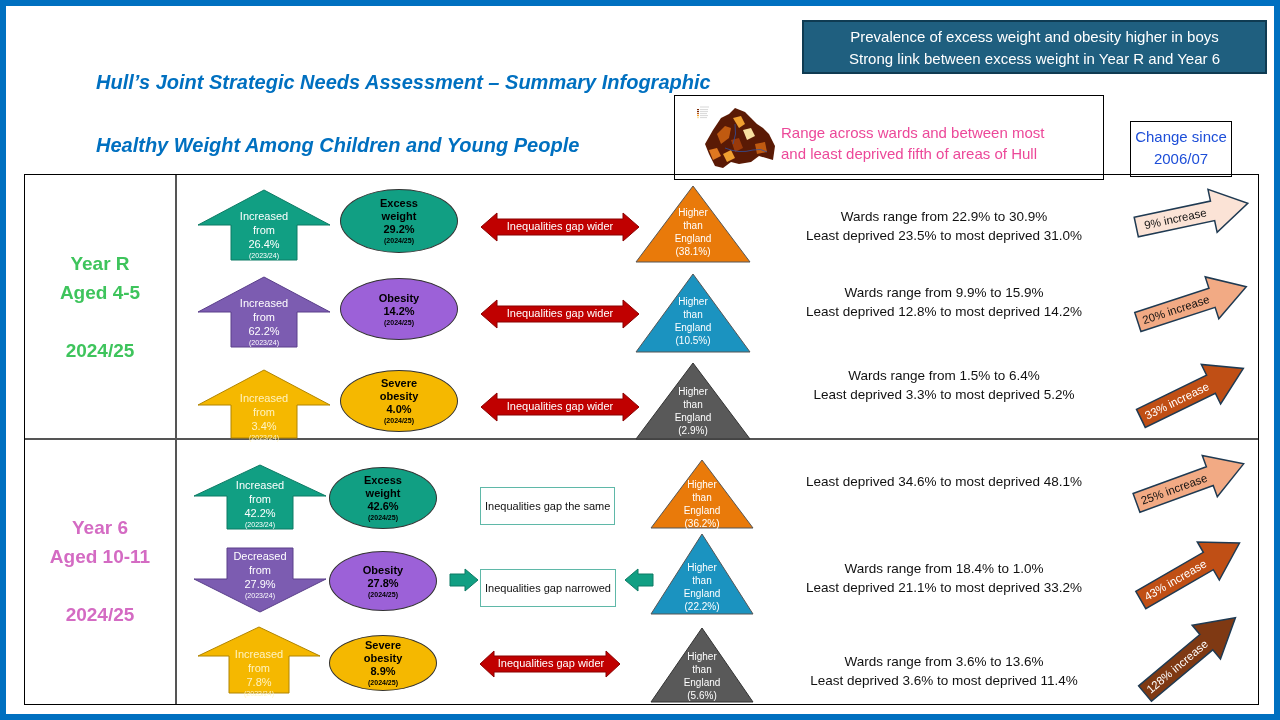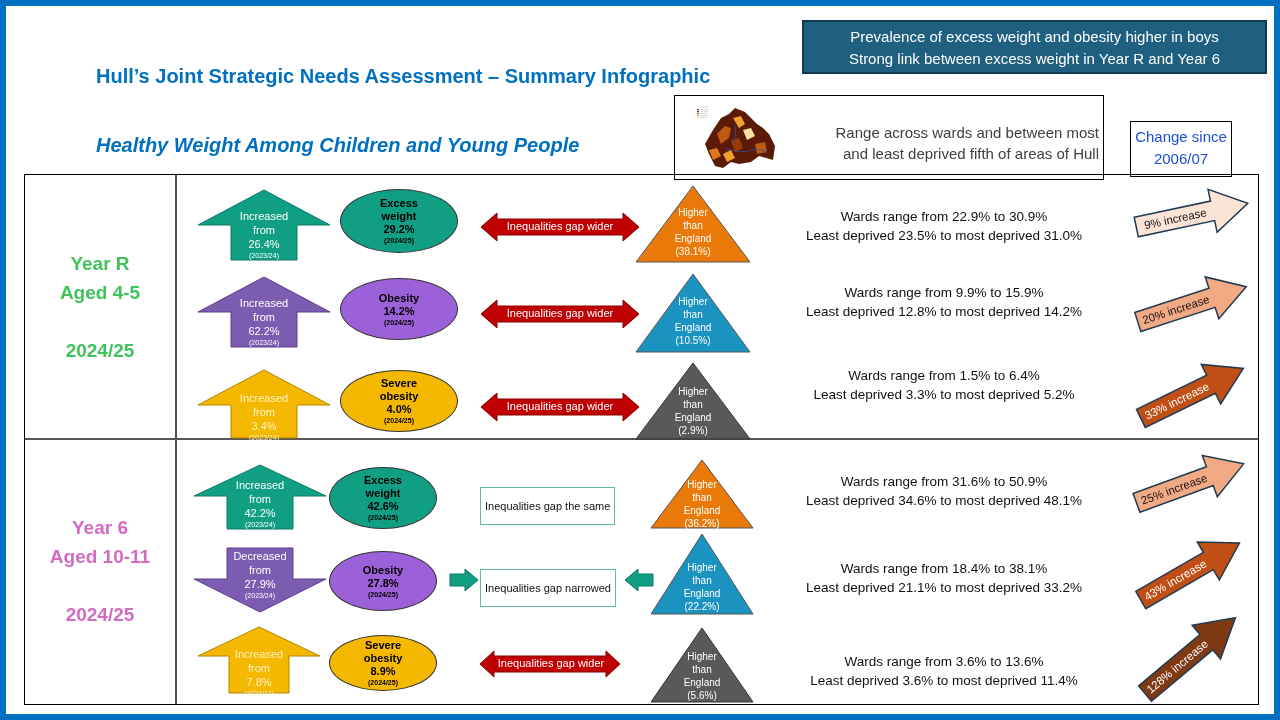--- a/index.html
+++ b/index.html
@@ -1,25 +1,25 @@
 <!DOCTYPE html>
 <html><head>
 <meta charset="utf-8">
 <style>
   * { box-sizing: border-box; margin: 0; padding: 0; }
   html, body { width: 1280px; height: 720px; overflow: hidden; }
   body { background: #0070c0; font-family: "Liberation Sans", sans-serif; position: relative; }
   .slide { position: absolute; left: 6px; top: 6px; width: 1268px; height: 708px; background: #ffffff; }
   .title1, .title2 { position: absolute; color: #0070c0; font-weight: bold; font-size: 20px; font-family: "Liberation Sans", sans-serif; }
-  .title1 { left: 90px; top: 59px; }
+  .title1 { left: 90px; top: 65px; font-style: italic; }
   .title2 { left: 90px; top: 128px; font-style: italic; }
   .note-box { position: absolute; left: 796px; top: 14px; width: 465px; height: 54px; background: #1f5f7f; border: 2px solid #0f3b52; color: #fff; font-size: 15px; line-height: 22px; text-align: center; padding-top: 4px; }
   .map-box { position: absolute; left: 668px; top: 89px; width: 430px; height: 85px; border: 1.5px solid #000; background: #fff; }
   .map-img { position: absolute; left: 20px; top: 8px; width: 82px; height: 66px; }
-  .map-text { position: absolute; left: 106px; top: 26px; width: 318px; font-size: 15px; line-height: 21px; text-align: right; color: #404040; }
+  .map-text { position: absolute; left: 106px; top: 26px; width: 318px; font-size: 15px; line-height: 21px; text-align: left; color: #ec4899; }
   .change-box { position: absolute; left: 1124px; top: 115px; width: 102px; height: 56px; border: 1.5px solid #000; background: #fff; font-size: 15px; line-height: 22px; text-align: center; padding-top: 4px; color: #1d4ed8; }
 
   .grid { position: absolute; left: 18px; top: 168px; width: 1235px; height: 531px; border: 1.5px solid #000; }
   .grid .vline { position: absolute; left: 150px; top: 0; width: 1.5px; height: 100%; background: #555; }
   .grid .hline { position: absolute; left: 0; top: 263px; width: 100%; height: 1.5px; background: #555; }
   .group-label { position: absolute; left: 0; width: 150px; text-align: center; font-weight: bold; font-size: 19px; line-height: 29px; }
   .group-label.yr { top: 74px; color: #3ec45c; }
   .group-label.y6 { top: 338px; color: #d46bc3; }
 
   .row { position: absolute; left: 0; width: 1235px; height: 88px; }
@@ -251,21 +251,20 @@
       <svg class="shape-svg" style="left:625px;top:16px" width="104" height="70">
         <polygon points="52,1 103,69 1,69" fill="#e97a0a" stroke="#555" stroke-width="1"></polygon>
       </svg>
       <div class="tri-text" style="left:648px;top:35px;width:58px">
         <div>Higher</div>
         <div>than</div>
         <div>England</div>
         <div>(36.2%)</div>
       </div>
       <div class="range" style="left:744px;top:29px">
-        <div>Wards range from 31.6% to 50.9%</div>
         <div>Least deprived 34.6% to most deprived 48.1%</div>
       </div>
       <svg class="change-arrow" style="left:1104px;top:-4px" width="124" height="84">
         <g transform="rotate(-20 62 44)">
           <polygon points="4,34 82,34 82,22 118,44 82,66 82,54 4,54" fill="#f2aa84" stroke="#1f3a52" stroke-width="1.5"></polygon>
           <text x="44" y="48" font-family="Liberation Sans, sans-serif" font-size="11.5" text-anchor="middle" fill="#111">25% increase</text>
         </g>
       </svg>
     </div>
 
@@ -294,21 +293,21 @@
       <svg class="shape-svg" style="left:625px;top:2px" width="104" height="82">
         <polygon points="52,1 103,81 1,81" fill="#1b93c0" stroke="#555" stroke-width="1"></polygon>
       </svg>
       <div class="tri-text" style="left:648px;top:30px;width:58px">
         <div>Higher</div>
         <div>than</div>
         <div>England</div>
         <div>(22.2%)</div>
       </div>
       <div class="range" style="left:744px;top:28px">
-        <div>Wards range from 18.4% to 38.1%</div>
+        <div>Wards range from 18.4% to 1.0%</div>
         <div>Least deprived 21.1% to most deprived 33.2%</div>
       </div>
       <svg class="change-arrow" style="left:1104px;top:-14px" width="124" height="100">
         <g transform="rotate(-30 62 54)">
           <polygon points="4,44 82,44 82,32 118,54 82,76 82,64 4,64" fill="#c04f15" stroke="#1f3a52" stroke-width="1.5"></polygon>
           <text x="44" y="58" font-family="Liberation Sans, sans-serif" font-size="11.5" text-anchor="middle" fill="#fff">43% increase</text>
         </g>
       </svg>
     </div>
 

